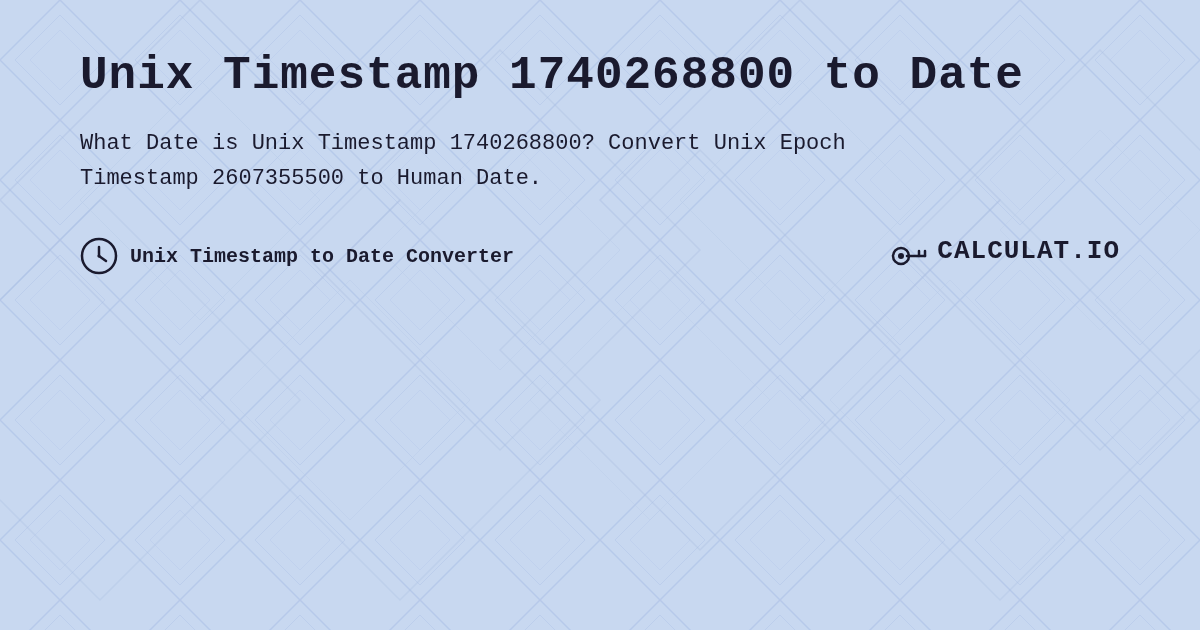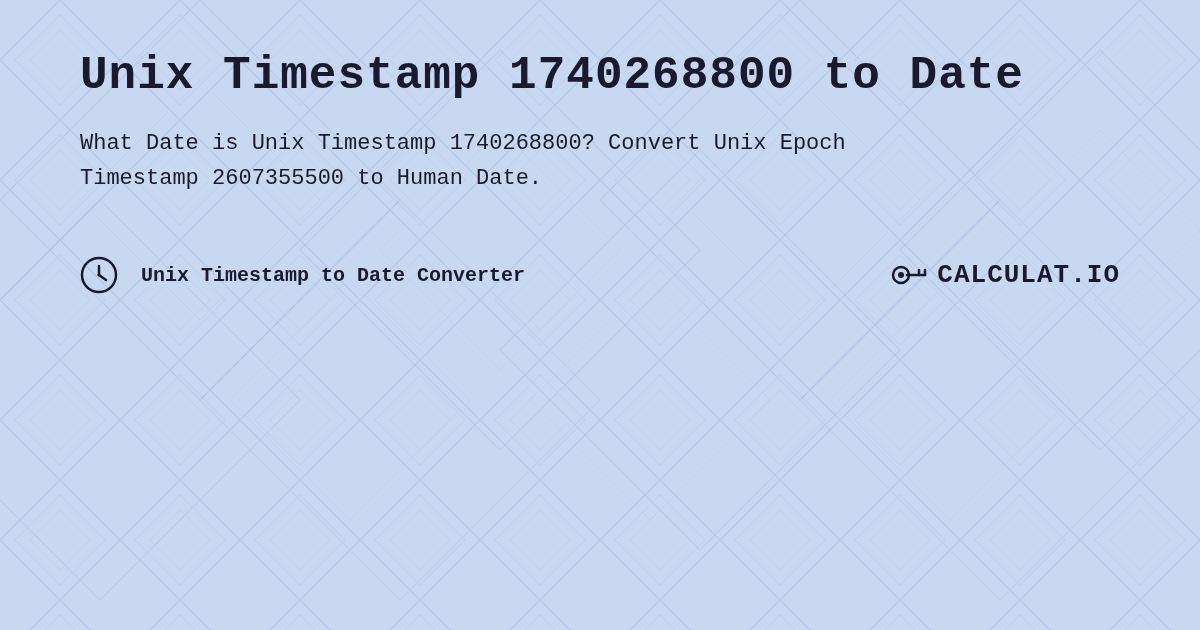--- a/index.html
+++ b/index.html
@@ -40,21 +40,21 @@
       color: #1a1a2e;
       margin-bottom: 24px;
       letter-spacing: 1px;
     }
 
     .description {
       font-family: 'Courier New', Courier, monospace;
       font-size: 22px;
       color: #1a1a2e;
       line-height: 1.6;
-      margin-bottom: 59px;
+      margin-bottom: 40px;
       max-width: 900px;
     }
 
     .result {
       font-family: 'Courier New', Courier, monospace;
       font-size: 30px;
       font-weight: 900;
       color: #1a1a2e;
       line-height: 1.5;
       margin-bottom: 60px;
@@ -63,38 +63,37 @@
     .footer {
       display: flex;
       align-items: center;
       justify-content: space-between;
       margin-top: 20px;
     }
 
     .footer-left {
       display: flex;
       align-items: center;
-      gap: 23px;
+      gap: 12px;
     }
 
     .clock-icon {
       width: 38px;
       height: 38px;
     }
 
     .footer-text {
       font-family: 'Courier New', Courier, monospace;
       font-size: 20px;
       font-weight: 700;
       color: #1a1a2e;
     }
 
     .logo {
       display: flex;
-      align-items: center;
       gap: 8px;
     }
 
     .logo-icon {
       width: 40px;
       height: 40px;
     }
 
     .logo-text {
       font-family: 'Courier New', Courier, monospace;

